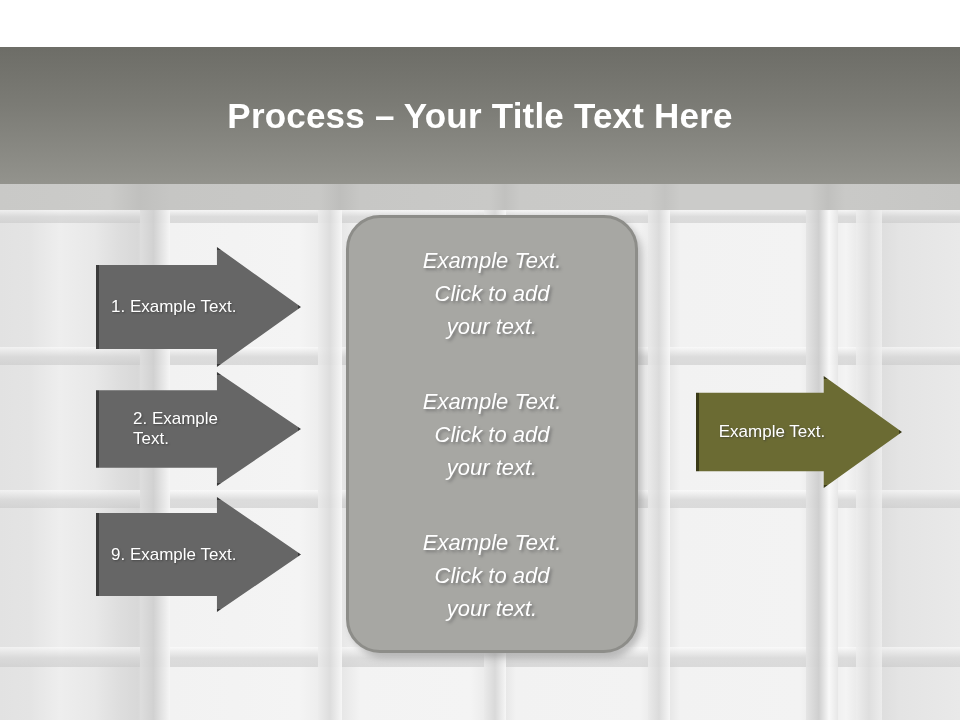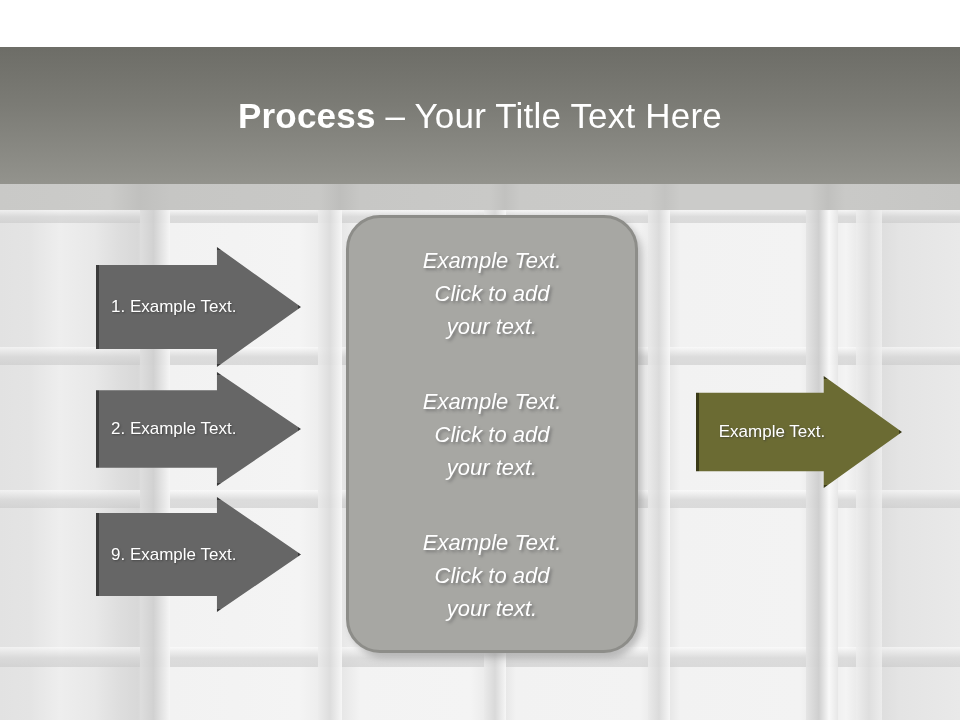--- a/index.html
+++ b/index.html
@@ -108,21 +108,21 @@
     height: 137px;
     display: flex;
     align-items: center;
     justify-content: center;
     color: #ffffff;
     font-size: 35px;
     letter-spacing: 0.2px;
     white-space: pre;
   }
   .title-strong { font-weight: bold; }
-  .title-rest   { font-weight: normal; }
+  .title-rest   { font-weight: bold; }
 
   
   .arrow {
     position: absolute;
     display: flex;
     align-items: center;
     justify-content: flex-start;
     box-sizing: border-box;
     color: #ffffff;
     font-size: 17px;
@@ -149,21 +149,21 @@
     text-align: center;
     padding-left: 6px;
     padding-right: 60px;
   }
 
   
   .arrow-1 { left: 96px; top: 200px; width: 205px; height: 120px;
              clip-path: polygon(0% 15%, 59% 15%, 59% 0%, 100% 50%, 59% 100%, 59% 85%, 0% 85%); }
   
   .arrow-2 { left: 96px; top: 325px; width: 205px; height: 114px;
-             clip-path: polygon(0% 16%, 59% 16%, 59% 0%, 100% 50%, 59% 100%, 59% 84%, 0% 84%); }
+             clip-path: polygon(0% 16%, 59% 16%, 59% 0%, 100% 50%, 59% 100%, 59% 84%, 0% 84%); padding-left: 22px; }
   
   .arrow-3 { left: 96px; top: 450px; width: 205px; height: 115px;
              clip-path: polygon(0% 14%, 59% 14%, 59% 0%, 100% 50%, 59% 100%, 59% 86%, 0% 86%); }
   
   .arrow-out { left: 696px; top: 329px; width: 206px; height: 112px;
                clip-path: polygon(0% 15%, 62% 15%, 62% 0%, 100% 50%, 62% 100%, 62% 85%, 0% 85%); }
 
   
   .center-box {
     position: absolute;

